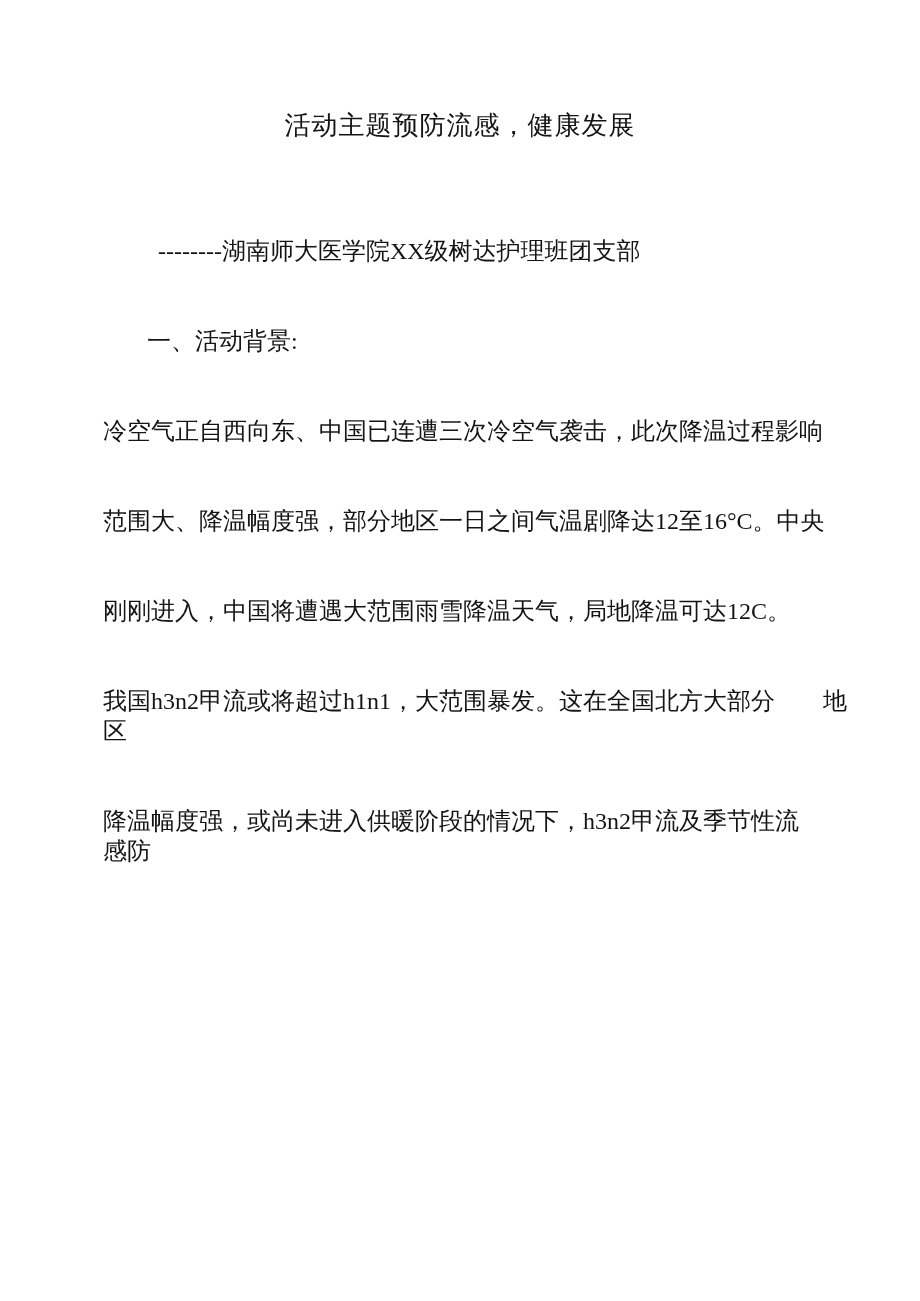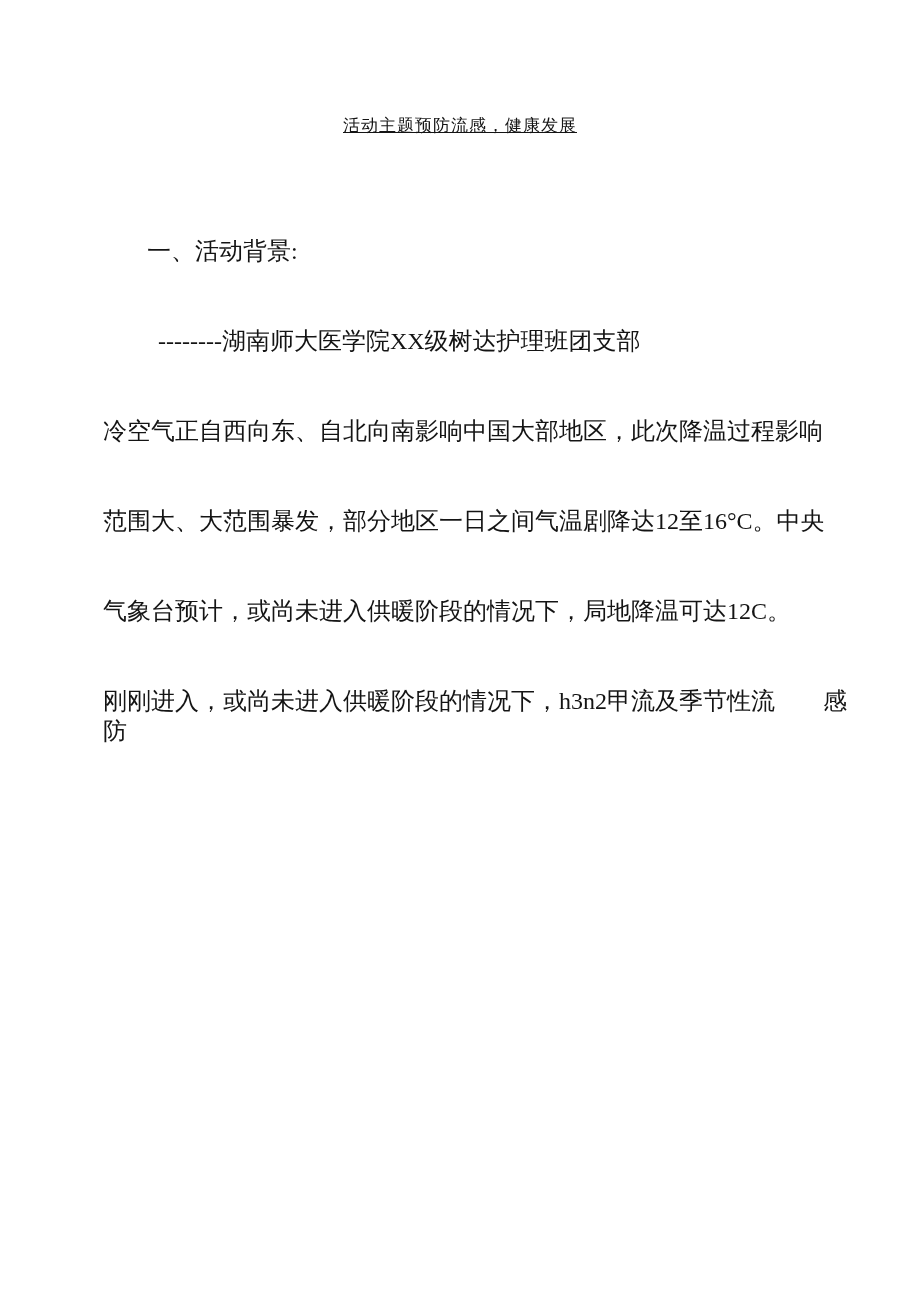--- a/index.html
+++ b/index.html
@@ -8,50 +8,50 @@
     width:920px;
     height:1301px;
     background:#ffffff;
     color:#141414;
     font-family:"Liberation Serif","DejaVu Serif",serif;
     overflow:hidden;
   }
   .title{
     margin:0;
     padding-top:108px;
-    font-size:17px;
+    font-size:26px;
     font-weight:400;
     line-height:35px;
     text-align:center;
     letter-spacing:1px;
     white-space:pre;
-    text-decoration:underline;
   }
   .body-text{
     padding:33px 58px 0 103px;
     font-size:24px;
     line-height:30px;
     white-space:pre-wrap;
   }
   .ln{min-height:30px;}
   .ind{text-indent:44px;}
   .ind2{text-indent:55px;}
 </style>
 </head>
 <body>
 
 <div class="page">
   <h1 class="title">活动主题预防流感，健康发展</h1>
   <div class="body-text">
+    <div class="ln ind2">--------湖南师大医学院XX级树达护理班团支部</div>
     <div class="ln ind">一、活动背景:</div>
-    <div class="ln ind2">--------湖南师大医学院XX级树达护理班团支部</div>
-    <div class="ln">冷空气正自西向东、自北向南影响中国大部地区，此次降温过程影响</div>
-    <div class="ln">范围大、大范围暴发，部分地区一日之间气温剧降达12至16°C。中央</div>
-    <div class="ln">气象台预计，或尚未进入供暖阶段的情况下，局地降温可达12C。</div>
-    <div class="ln">刚刚进入，或尚未进入供暖阶段的情况下，h3n2甲流及季节性流　　感防</div>
+    <div class="ln">冷空气正自西向东、中国已连遭三次冷空气袭击，此次降温过程影响</div>
+    <div class="ln">范围大、降温幅度强，部分地区一日之间气温剧降达12至16°C。中央</div>
+    <div class="ln">刚刚进入，中国将遭遇大范围雨雪降温天气，局地降温可达12C。</div>
+    <div class="ln">我国h3n2甲流或将超过h1n1，大范围暴发。这在全国北方大部分　　地区</div>
+    <div class="ln">降温幅度强，或尚未进入供暖阶段的情况下，h3n2甲流及季节性流　　感防</div>
     
     
     
     
     
     
     
     
     
     

